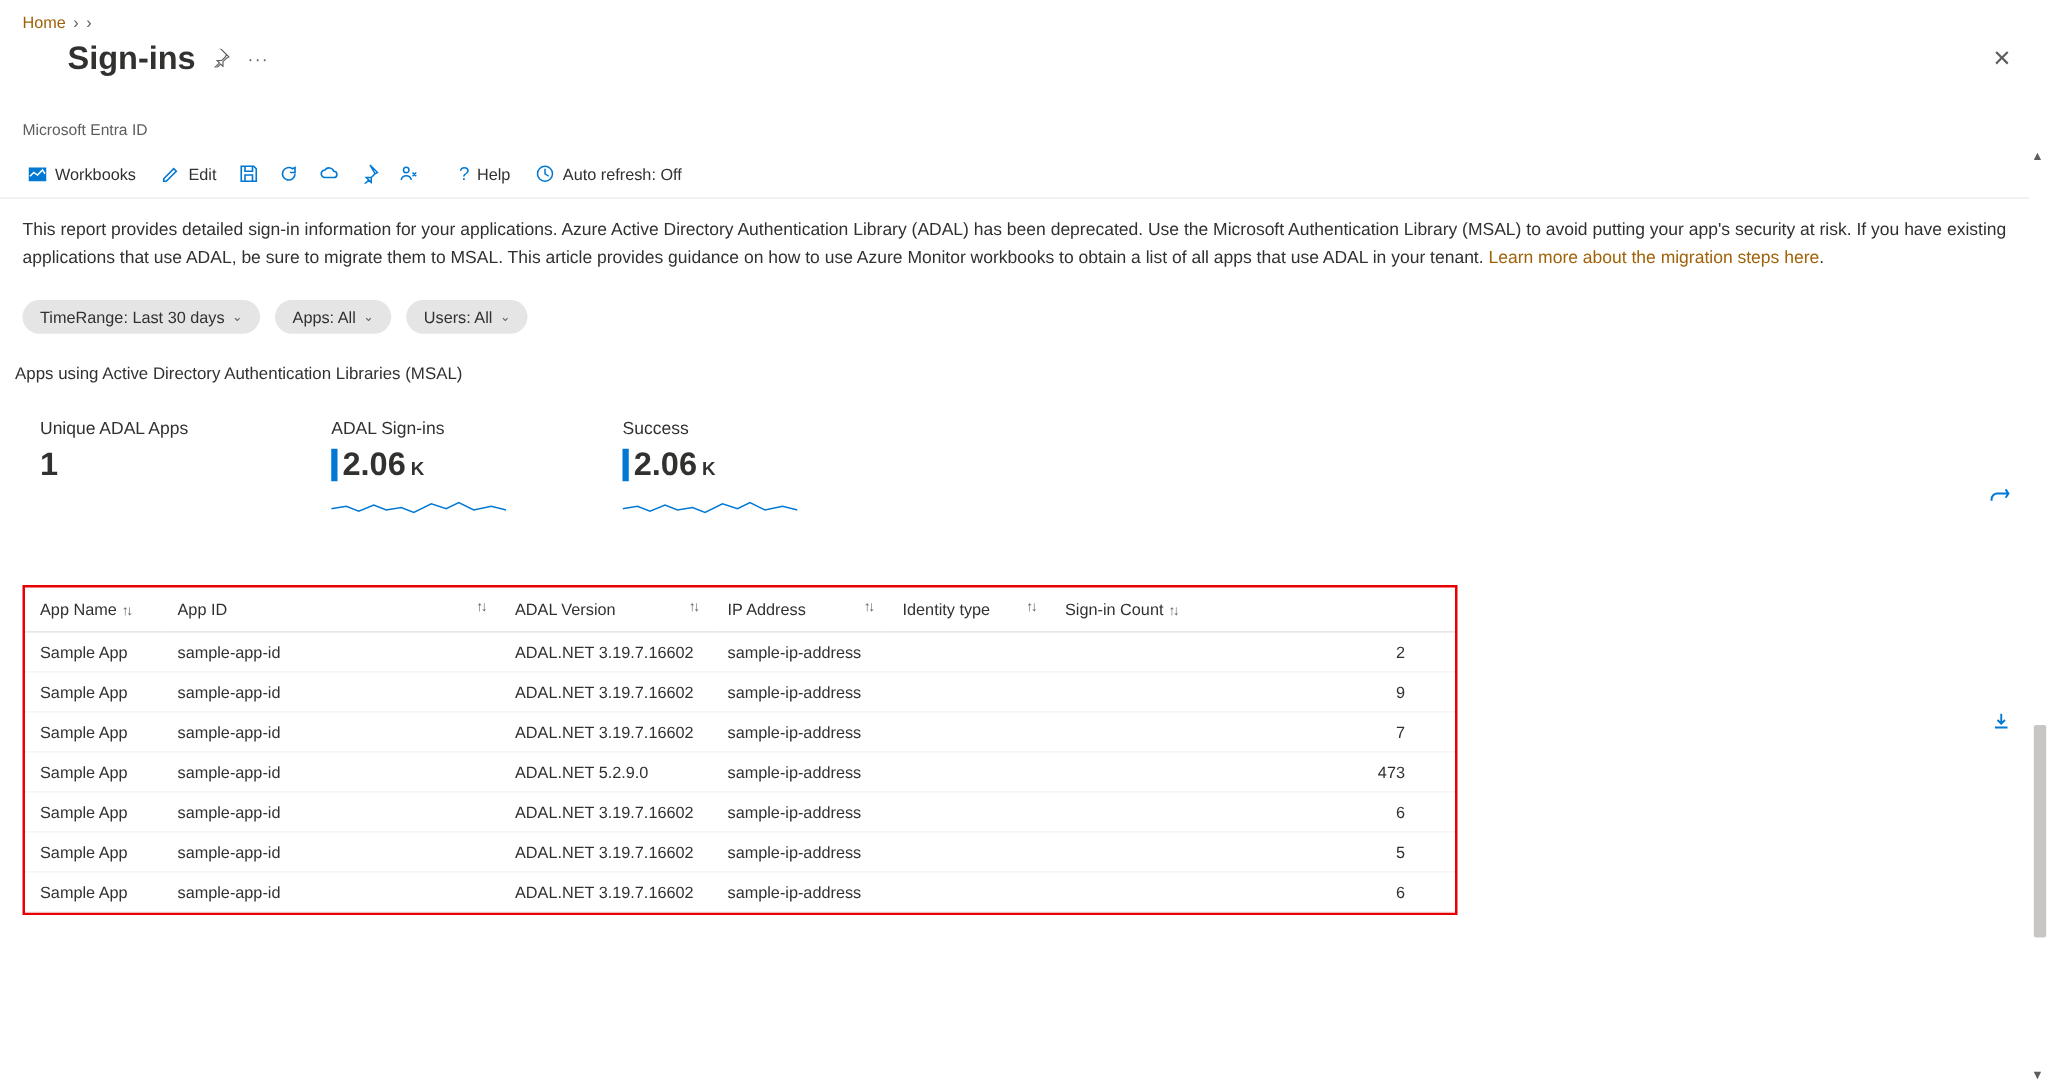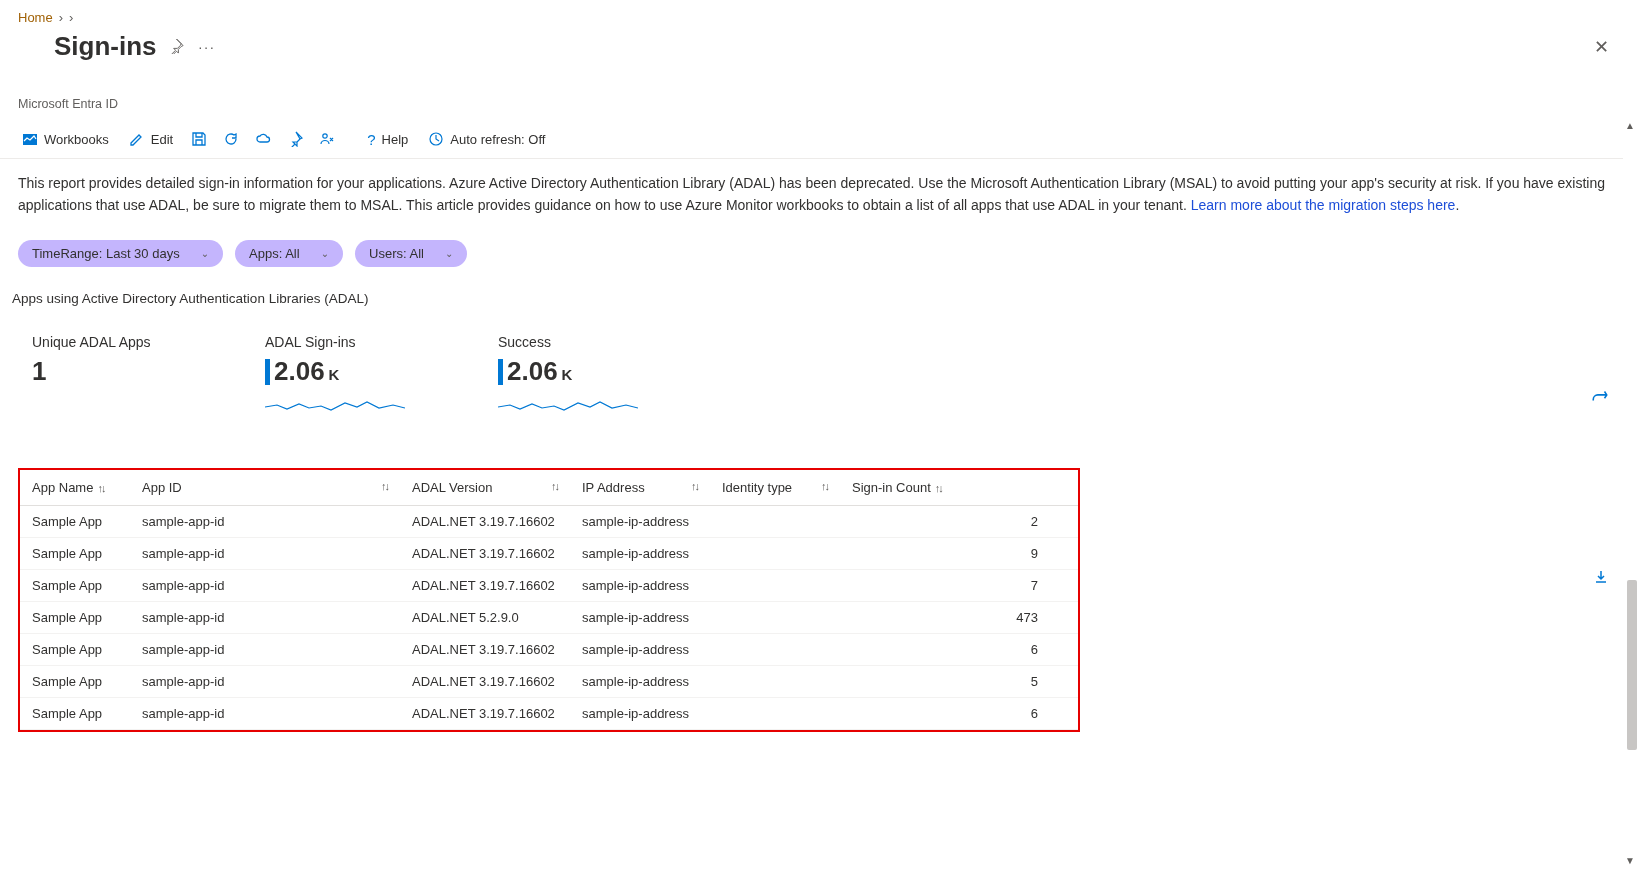--- a/index.html
+++ b/index.html
@@ -18,24 +18,24 @@
 
   .toolbar { display: flex; align-items: flex-start; gap: 4px; padding: 6px 14px; border-bottom: 1px solid #edebe9; }
   .tool { display: inline-flex; align-items: center; gap: 6px; padding: 4px 8px; cursor: pointer; color: #323130; border-radius: 2px; }
   .tool svg { width: 16px; height: 16px; }
   .tool.icon-only { padding: 4px 6px; color: #0078d4; }
   .tool.icon-primary svg { stroke: #0078d4; fill: none; }
 
   .content { padding: 14px 18px 0 18px; position: relative; }
   .section-title { font-size: 19px; font-weight: 600; margin: 6px 0 12px 0; }
   .desc { font-size: 14px; line-height: 1.55; max-width: 1640px; }
-  .desc a { color: #1d4ed8; }
+  .desc a { color: #a16207; }
 
   .filters { display: flex; gap: 12px; margin: 24px 0 24px 0; }
-  .pill { background: #c4b5fd; color: #323130; border-radius: 16px; padding: 6px 14px; font-size: 13px; display: inline-flex; align-items: center; gap: 21px; cursor: pointer; }
+  .pill { background: #e5e5e5; color: #323130; border-radius: 16px; padding: 6px 14px; font-size: 13px; display: inline-flex; align-items: center; gap: 6px; cursor: pointer; }
   .pill .chev-down { font-size: 10px; color: #605e5c; }
 
   .subheading { font-size: 13.5px; font-weight: 400; margin: 10px 0 18px 0; padding-left: 0; color:#323130; }
 
   .undo-btn { position: absolute; right: 30px; top: 228px; color: #0078d4; cursor: pointer; }
 
   .metrics-row { display: flex; gap: 93px; padding: 10px 14px 26px 14px; }
   .metric { min-width: 140px; }
   .metric-label { font-size: 14px; color: #323130; margin-bottom: 6px; }
   .metric-value-wrap { display: flex; align-items: baseline; }
@@ -152,21 +152,21 @@
     <div class="pill">
       <span>Apps: All</span>
       <span class="chev-down">⌄</span>
     </div>
     <div class="pill">
       <span>Users: All</span>
       <span class="chev-down">⌄</span>
     </div>
   </div>
 
-  <div class="subheading" style="margin-left:-6px;">Apps using Active Directory Authentication Libraries (ADAL)</div>
+  <div class="subheading" style="margin-left:-6px;">Apps using Active Directory Authentication Libraries (MSAL)</div>
 
   <div class="undo-btn">
     <svg viewBox="0 0 16 16" width="18" height="18">
         <path d="M4 4l-2 3 2 3M2 7h8a4 4 0 014 4v1" fill="none" stroke="#0078d4" stroke-width="1.4" transform="scale(-1,1) translate(-16,0)"></path>
       </svg>
   </div>
 
   <div class="metrics-row">
     <div class="metric">
       <div class="metric-label">Unique ADAL Apps</div>
@@ -197,21 +197,21 @@
         </svg>
     </div>
   </div>
 
   <div class="download-btn" style="top:410px;">
     <svg viewBox="0 0 16 16" width="16" height="16">
         <path d="M8 2v8m-3-3l3 3 3-3M3 13h10" fill="none" stroke="#0078d4" stroke-width="1.5"></path>
       </svg>
   </div>
 
-  <div class="table-wrap" style="width:1062px;">
+  <div class="table-wrap" style="width:1148px;">
     <table>
       <thead>
         <tr>
           <th class="col-name"><span>App Name</span><span class="sort-icon">↑↓</span></th>
           <th class="col-appid"><span>App ID</span><span class="sort-icon" style="float:right">↑↓</span></th>
           <th class="col-ver"><span>ADAL Version</span><span class="sort-icon" style="float:right">↑↓</span></th>
           <th class="col-ip"><span>IP Address</span><span class="sort-icon" style="float:right">↑↓</span></th>
           <th class="col-ident"><span>Identity type</span><span class="sort-icon" style="float:right">↑↓</span></th>
           <th style="text-align:left;padding-right:30px;"><span>Sign-in Count</span><span class="sort-icon">↑↓</span></th>
         </tr>

